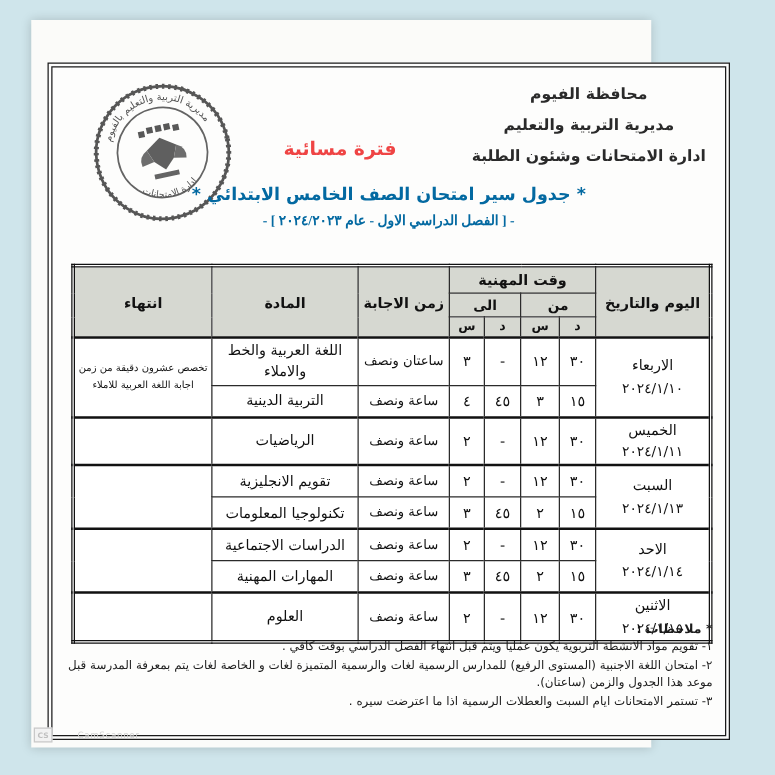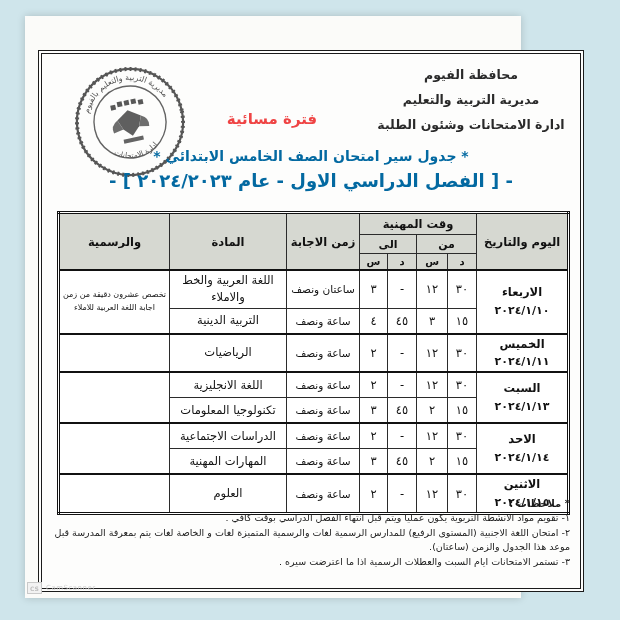--- a/index.html
+++ b/index.html
@@ -24,51 +24,51 @@
   }
   .org-line{font-size:12.5px;font-weight:bold;line-height:25px;white-space:nowrap;}
   .period-label{
     position:absolute;top:56px;left:150px;width:160px;text-align:center;
     font-size:15px;font-weight:bold;color:#ef4444;direction:rtl;
   }
   .stamp{position:absolute;top:12px;left:32px;width:112px;height:112px;transform:rotate(-12deg);opacity:.85;}
   
   .title-block{position:absolute;top:94px;left:0;width:100%;text-align:center;direction:rtl;color:#0369a1;}
   .title-line1{font-size:14px;font-weight:bold;margin:0 0 6px 0;}
-  .title-line2{font-size:18px;font-weight:bold;}
+  .title-line2{font-size:11px;font-weight:bold;font-family:Liberation Serif, serif;}
   
   table.schedule{
     position:absolute;top:157px;left:15px;width:510px;
     border-collapse:collapse;direction:rtl;table-layout:fixed;
     border:3px double #111;background:#fff;
   }
   table.schedule td,table.schedule th{
     border:1px solid #2b2b2b;padding:1px 2px;text-align:center;vertical-align:middle;
     color:#111;overflow:hidden;
   }
   table.schedule thead th{background:#d6d8d1;font-weight:bold;}
   .th-main{font-size:11.5px;height:18px;}
   .th-sub{font-size:11px;height:16px;}
   .th-unit{font-size:10px;height:13px;font-weight:bold;}
-  td.day{font-weight:bold;font-size:11.5px;line-height:1.55;}
+  td.day{font-weight:normal;font-size:11.5px;line-height:1.55;}
   td.day .date{font-size:11px;letter-spacing:.5px;}
   td.num{font-size:11.5px;height:22px;}
   td.dur{font-size:10.5px;}
   td.subj{font-size:11.5px;line-height:1.5;}
   td.note{font-size:8px;line-height:1.6;padding:1px 4px;}
   tr.gstart td{border-top:2.5px solid #111;}
   
   .footnotes{
     position:absolute;top:444px;right:10px;left:12px;
     direction:rtl;text-align:right;color:#1c1c1c;
   }
   .footnotes .fn-head{font-size:10px;font-weight:bold;margin-bottom:2px;}
   .footnotes .fn-item{font-size:9.5px;line-height:1.55;}
   
-  .watermark{position:absolute;left:27px;top:582px;height:12px;display:flex;align-items:center;gap:4px;}
+  .watermark{position:absolute;left:27px;top:582px;height:12px;display:flex;align-items:center;gap:20px;}
   .wm-badge{
     width:13px;height:10px;border:1px solid #c9c9c9;color:#bfbfbf;background:#f2f2f2;
     font-size:6px;font-weight:bold;display:flex;align-items:center;justify-content:center;
     font-family:"DejaVu Sans",sans-serif;
   }
   .wm-text{font-size:7px;color:#d3d3d3;letter-spacing:.5px;}
 </style>
 </head>
 <body>
 
@@ -125,21 +125,21 @@
           <col style="width:73px">
         <col style="width:117px">
           <col style="width:111px">
       </colgroup>
       <thead>
         <tr>
           <th class="th-main" rowspan="3">اليوم والتاريخ</th>
           <th class="th-main" colspan="4">وقت المهنية</th>
           <th class="th-main" rowspan="3">زمن الاجابة</th>
           <th class="th-main" rowspan="3">المادة</th>
-          <th class="th-main" rowspan="3">والرسمية</th>
+          <th class="th-main" rowspan="3">انتهاء</th>
         </tr>
         <tr>
           <th class="th-sub" colspan="2">من</th>
           <th class="th-sub" colspan="2">الى</th>
         </tr>
         <tr>
           <th class="th-unit">د</th>
           <th class="th-unit">س</th>
           <th class="th-unit">د</th>
           <th class="th-unit">س</th>
@@ -183,21 +183,21 @@
           <tr class="gstart">
             <td class="day" rowspan="2">
               <div>السبت</div>
               <div class="date">٢٠٢٤/١/١٣</div>
             </td>
             <td class="num">٣٠</td>
             <td class="num">١٢</td>
             <td class="num">-</td>
             <td class="num">٢</td>
             <td class="dur">ساعة ونصف</td>
-            <td class="subj">اللغة الانجليزية</td>
+            <td class="subj">تقويم الانجليزية</td>
             <td class="note" rowspan="2"></td>
           </tr>
           <tr>
             <td class="num">١٥</td>
             <td class="num">٢</td>
             <td class="num">٤٥</td>
             <td class="num">٣</td>
             <td class="dur">ساعة ونصف</td>
             <td class="subj">تكنولوجيا المعلومات</td>
           </tr>

